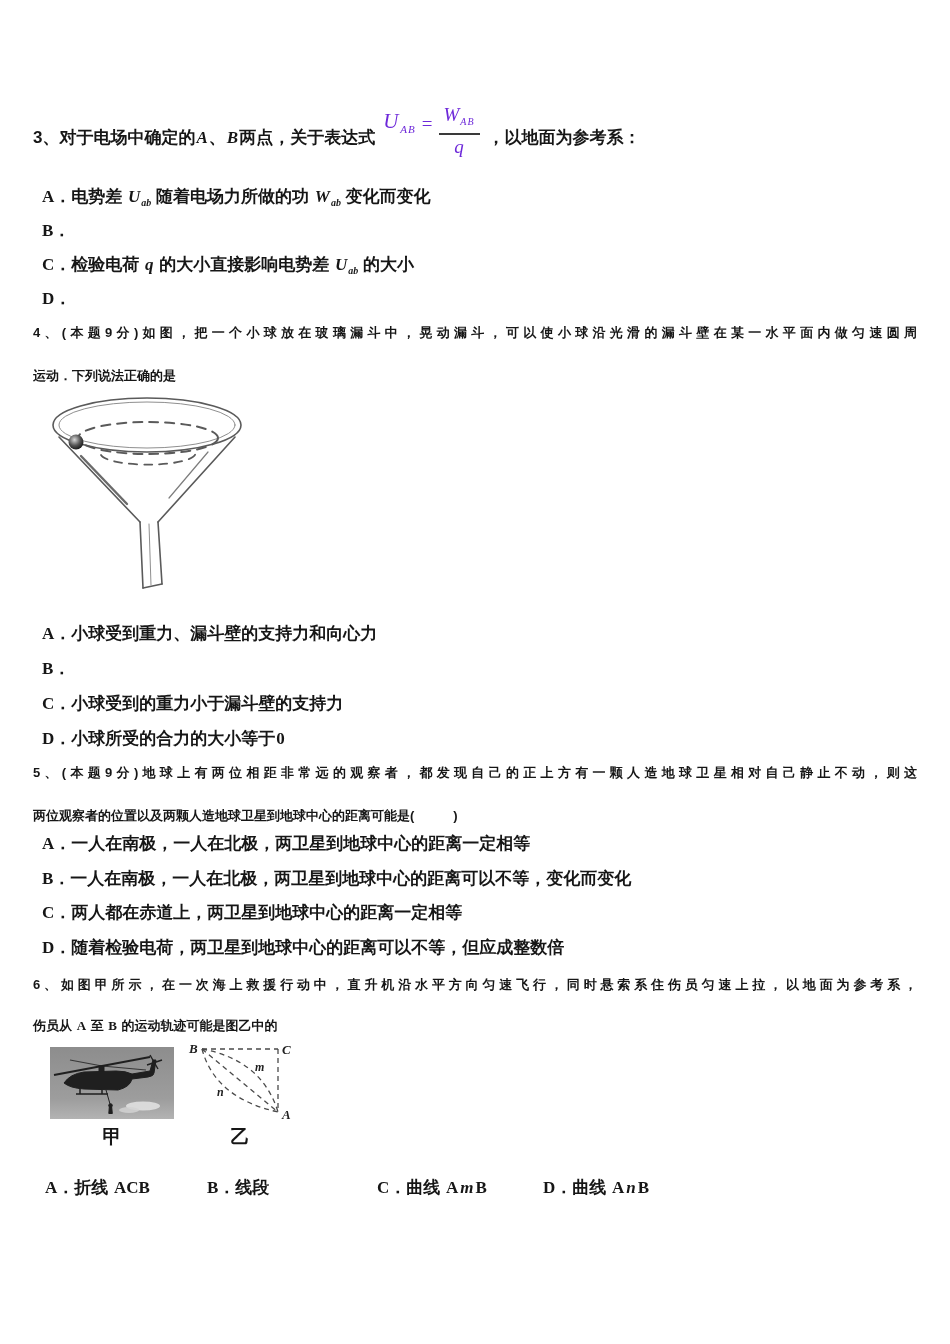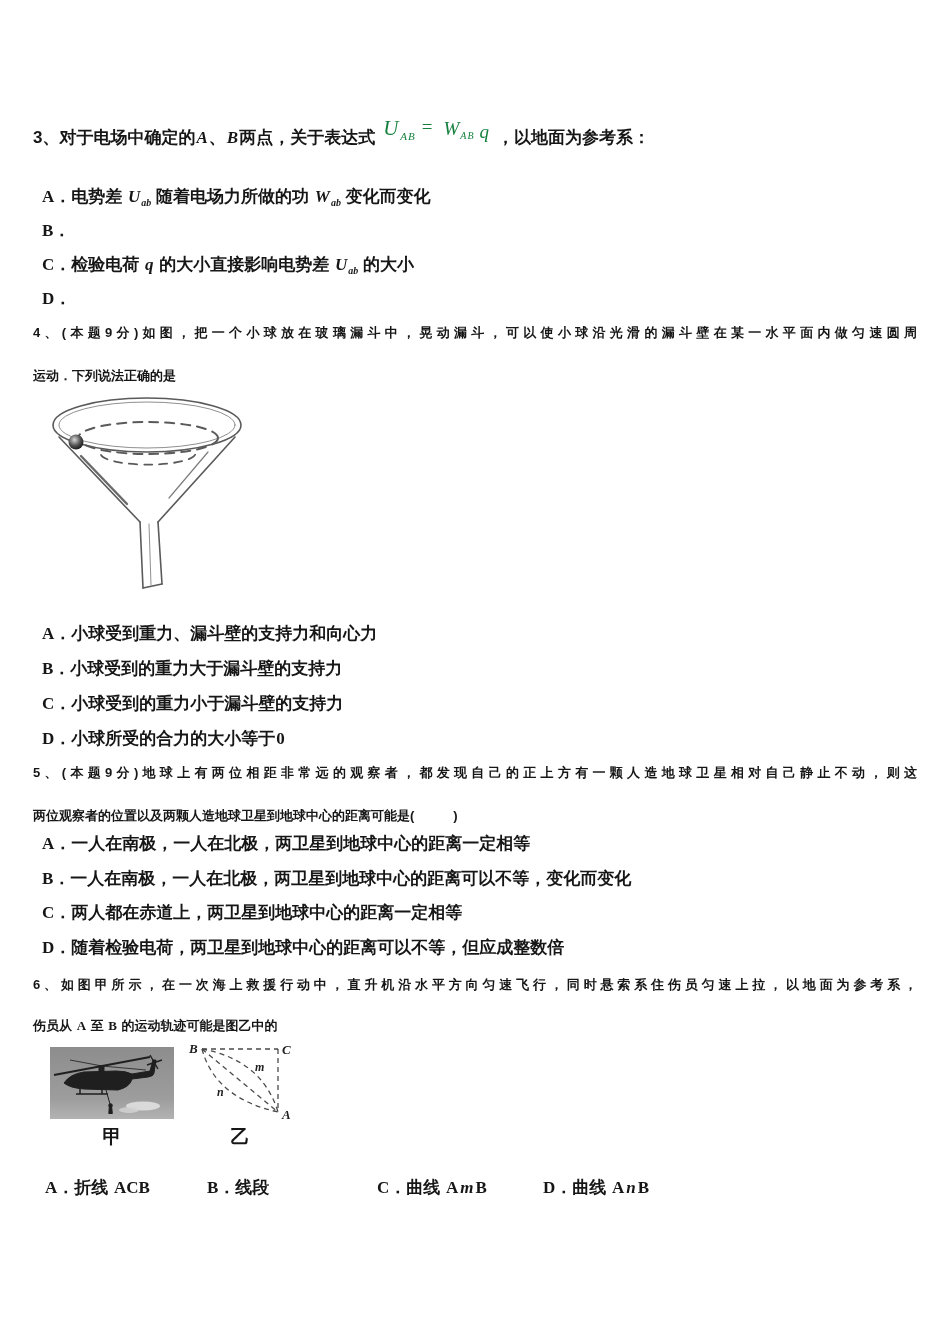--- a/index.html
+++ b/index.html
@@ -16,26 +16,26 @@
   .run-s{font-family:"Liberation Serif","DejaVu Serif",serif;font-style:italic;font-weight:bold;font-size:10px;vertical-align:-4px;}
   .run-b{font-family:"Liberation Serif","DejaVu Serif",serif;font-style:normal;font-weight:bold;padding:0 1px;}
   
   .stem{left:33px;width:884px;font-size:13px;}
   .lh43{line-height:43px;}
   .lh41{line-height:41px;}
   .jline{text-align:justify;text-align-last:justify;word-break:break-all;}
   
   #q3-stem{top:95px;height:63px;display:flex;align-items:flex-end;font-size:17px;}
   #q3-stem .stem-text{margin-bottom:9px;white-space:nowrap;text-align:right;}
-  .formula{display:inline-flex;align-items:flex-start;margin:0 8px;color:#15803d;
+  .formula{display:inline-flex;align-items:center;margin:0 8px;color:#6d28d9;
            font-family:"Liberation Serif","DejaVu Serif",serif;font-weight:normal;}
   .f-u{font-style:italic;font-size:21px;line-height:22px;margin-bottom:11px;}
   .f-u sub{font-style:italic;font-size:11px;vertical-align:-5px;letter-spacing:1px;margin-left:2px;}
   .f-eq{font-size:19px;line-height:19px;margin:0 6px 15px 6px;}
-  .frac{display:inline-flex;flex-direction:row;align-items:center;margin-bottom:-1px;}
+  .frac{display:inline-flex;flex-direction:column;align-items:center;margin-bottom:-1px;}
   .frac .num{font-style:italic;font-size:19px;line-height:23px;padding:0 5px;}
   .frac .num sub{font-size:10px;vertical-align:-4px;letter-spacing:1px;margin-left:1px;}
   .frac .bar{align-self:stretch;height:1.6px;background:#3a3a3a;}
   .frac .den{font-style:italic;font-size:19px;line-height:24px;}
   
   .opts{left:42px;width:880px;font-size:17px;}
   .opt{display:flex;align-items:center;height:34px;}
   .opt-35 .opt{height:35px;}
   .opt-347 .opt{height:34.7px;}
   .opt-label{font-family:"Liberation Serif","DejaVu Serif",serif;font-weight:bold;flex:0 0 auto;}
@@ -120,21 +120,20 @@
     <circle cx="31" cy="50" r="7.5" fill="url(#ballg)"></circle>
   </svg>
 
   <div id="q4-opts" class="abs opts opt-35">
     <div class="opt">
       <span class="opt-label">A．</span>
       <span class="opt-text"><span class="run-t">小球受到重力、漏斗壁的支持力和向心力</span></span>
     </div>
     <div class="opt">
       <span class="opt-label">B．</span>
-      <span class="opt-text"><span class="run-t">小球受到的重力大于漏斗壁的支持力</span></span>
     </div>
     <div class="opt">
       <span class="opt-label">C．</span>
       <span class="opt-text"><span class="run-t">小球受到的重力小于漏斗壁的支持力</span></span>
     </div>
     <div class="opt">
       <span class="opt-label">D．</span>
       <span class="opt-text"><span class="run-t">小球所受的合力的大小等于</span><span class="run-b">0</span></span>
     </div>
   </div>

